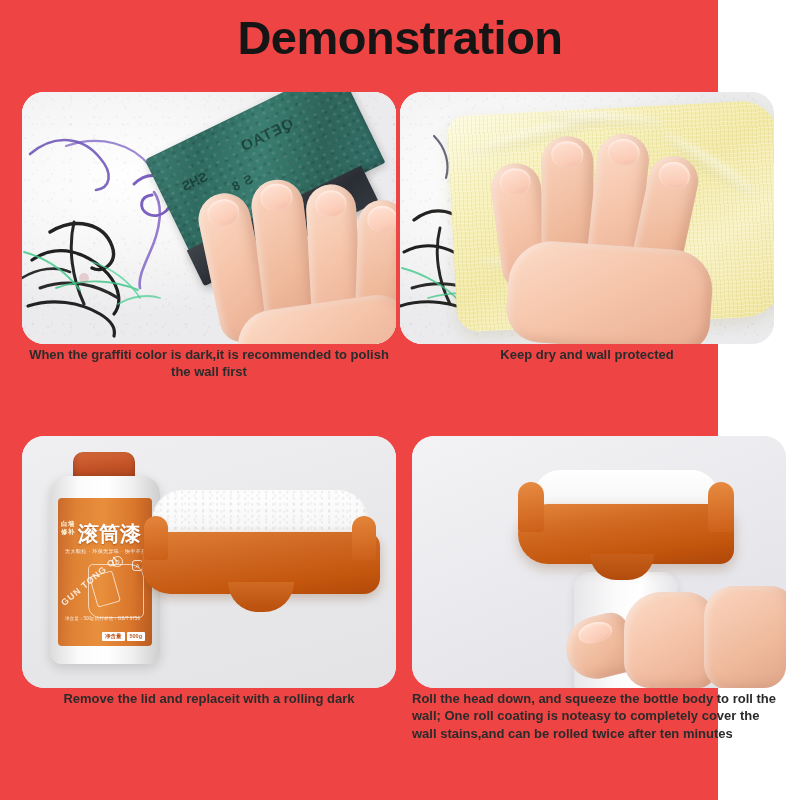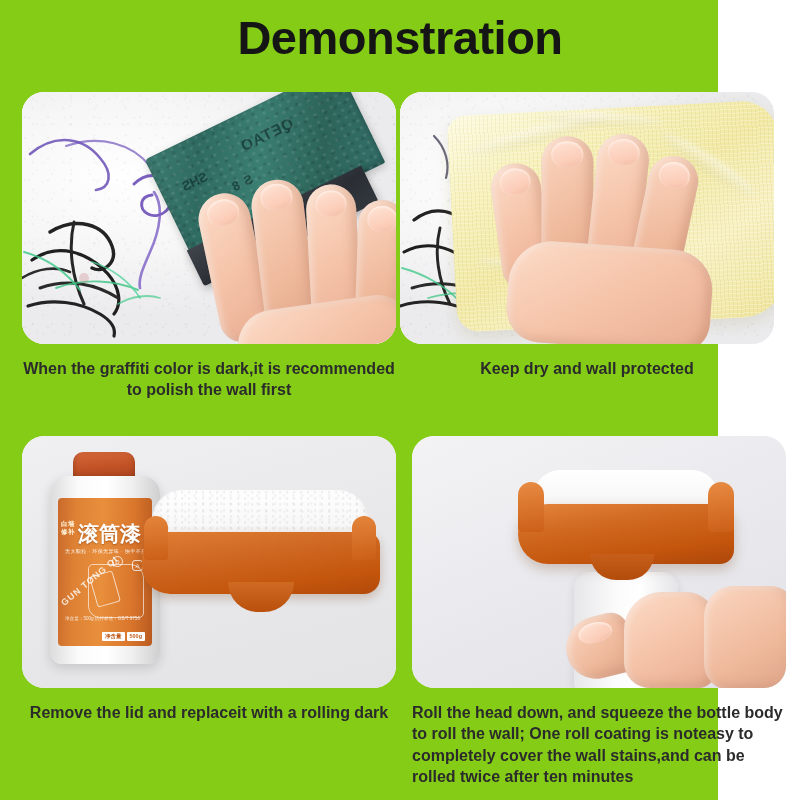--- a/index.html
+++ b/index.html
@@ -9,21 +9,21 @@
     height: 800px;
     background: #ffffff;
     font-family: "Liberation Sans", sans-serif;
     overflow: hidden;
   }
 
   .page {
     position: relative;
     width: 718px;
     height: 800px;
-    background: #84cc16;
+    background: #ef4444;
   }
 
   
   .page-title {
     position: absolute;
     top: 14px;
     left: 0;
     width: 800px;
     text-align: center;
     font-size: 47px;
@@ -52,22 +52,22 @@
   .photo {
     position: relative;
     width: 100%;
     height: 252px;
     border-radius: 22px;
     overflow: hidden;
     background: #f2f2f2;
   }
 
   .caption {
-    margin-top: 14px;
-    font-size: 16px;
+    margin-top: 2px;
+    font-size: 13px;
     font-weight: bold;
     color: #2b2b2b;
     line-height: 1.33;
     text-align: center;
   }
   .caption.left-align { text-align: left; }
 
   
   .wall-bg {
     position: absolute;

